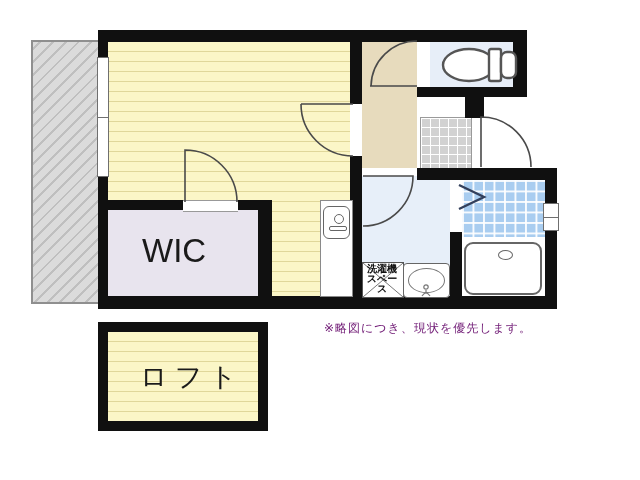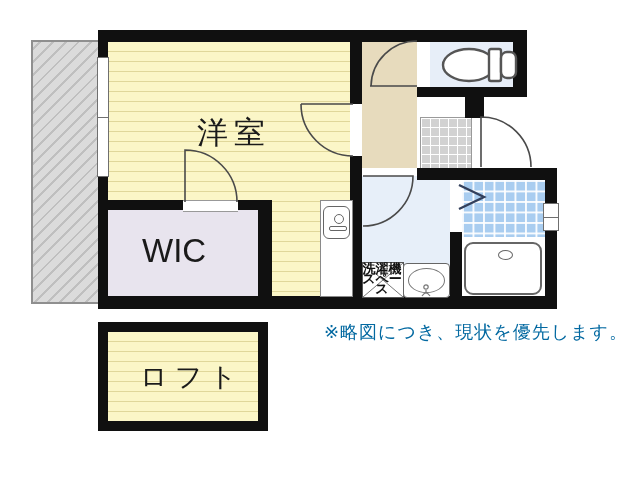--- a/index.html
+++ b/index.html
@@ -14,22 +14,22 @@
   .tiles-gray{background-image:linear-gradient(#ffffff 1.5px,rgba(0,0,0,0) 1.5px),linear-gradient(90deg,#ffffff 1.5px,rgba(0,0,0,0) 1.5px);background-size:9px 9px;border:1px solid #9a9a9a;}
   .tiles-blue{background-image:linear-gradient(rgba(255,255,255,.9) 1.5px,rgba(0,0,0,0) 1.5px),linear-gradient(90deg,rgba(255,255,255,.9) 1.5px,rgba(0,0,0,0) 1.5px);background-size:10.5px 10.5px;}
   
   .opening{position:absolute;background:#ffffff;}
   .window{position:absolute;background:#ffffff;border:1px solid #6f6f6f;}
   .window .mid{position:absolute;left:0;right:0;top:50%;height:1px;background:#6f6f6f;}
   
   .fix{position:absolute;background:#ffffff;}
   .label{position:absolute;color:#1a1a1a;white-space:nowrap;}
   .svgo{position:absolute;left:0;top:0;}
-  .note{position:absolute;font-size:18px;color:#0369a1;letter-spacing:1px;}
-  .washer-text{position:absolute;width:40px;text-align:center;font-size:13px;line-height:10px;color:#111;font-weight:bold;}
+  .note{position:absolute;font-size:12px;color:#701a75;letter-spacing:1px;}
+  .washer-text{position:absolute;width:40px;text-align:center;font-size:10px;line-height:10px;color:#111;font-weight:bold;}
 </style>
 </head>
 <body>
 
 <div class="canvas">
 
   <div class="floor balcony" style="left: 31px; top: 40px; width: 67px; height: 260px; background-color: rgb(219, 219, 219);"></div>
 
   <div class="floor striped" style="left: 108px; top: 42px; width: 242px; height: 254px; background-color: rgb(251, 246, 199);"></div>
   <div class="floor" style="left: 362px; top: 42px; width: 55px; height: 126px; background-color: rgb(231, 219, 189);"></div>
@@ -103,18 +103,17 @@
   <div class="fix" style="left:403px;top:263px;width:45px;height:33px;border:1px solid #666;border-radius:4px;"></div>
   <div class="fix" style="left:408px;top:268px;width:35px;height:23px;border:1.4px solid #777;border-radius:50%;"></div>
   <svg class="svgo" width="12" height="14" viewBox="0 0 12 14" style="left:420px;top:283px;">
     <circle cx="6" cy="4" r="2.2" fill="none" stroke="#777" stroke-width="1.2"></circle>
     <path d="M2,13 Q6,7 10,13 M6,7 L6,10" fill="none" stroke="#777" stroke-width="1.2"></path>
   </svg>
 
   <div class="fix" style="left:464px;top:242px;width:74px;height:49px;border:2px solid #666;border-radius:9px;"></div>
   <div class="fix" style="left:498px;top:250px;width:13px;height:8px;border:1.4px solid #666;border-radius:50%;"></div>
 
-  <div class="label" style="left:197px;top:112px;font-size:31px;letter-spacing:6px;">洋室</div>
   <div class="label" style="left:140px;top:359px;font-size:27px;letter-spacing:7px;">ロフト</div>
   <div class="label" style="left:142px;top:232px;font-size:33px;font-weight:400;">WIC</div>
   <div class="note" style="left:324px;top:320px;">※略図につき、現状を優先します。</div>
 
 </div>
 
 </body></html>

